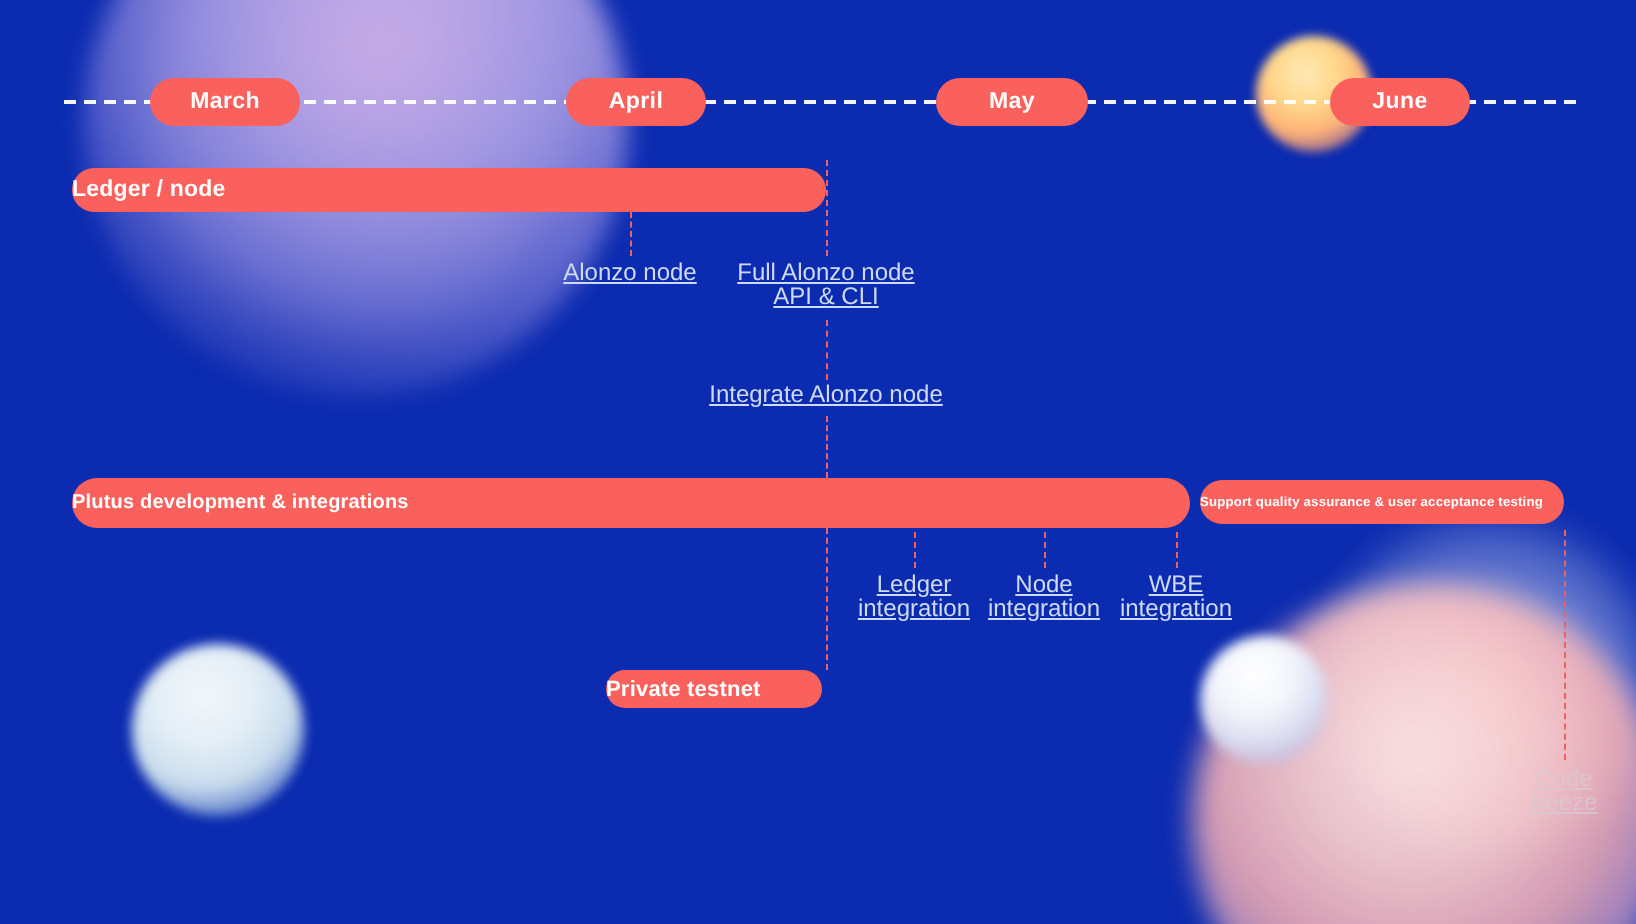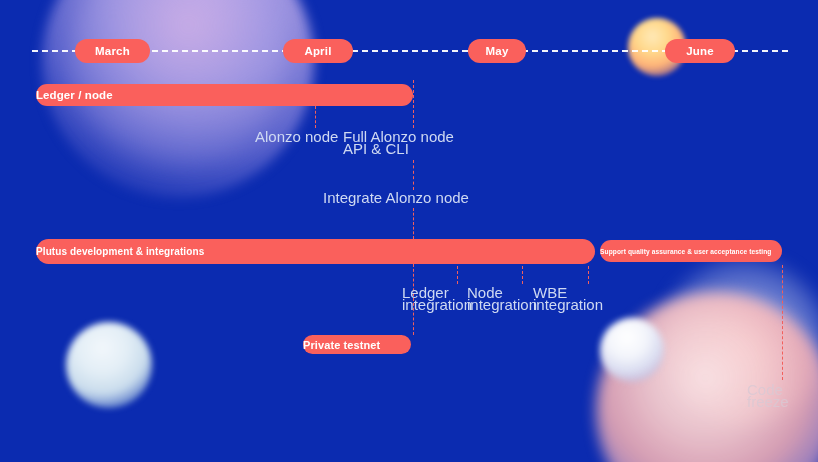--- a/index.html
+++ b/index.html
@@ -169,24 +169,25 @@
   .vline {
     position: absolute;
     width: 0;
     border-left: 1.6px dashed #f25f5c;
   }
 
   
   .milestone {
     position: absolute;
     color: #cfd9f2;
-    font-size: 15px;
+    font-size: 12px;
     line-height: 11.5px;
-    text-align: left;
+    text-align: center;
     white-space: pre-line;
+    text-decoration: underline;
   }
   .milestone-muted {
     color: #d9c9d4;
     opacity: 0.78;
   }
   .milestone-center {
     transform: translateX(-50%);
   }
 </style>
 </head>
@@ -203,21 +204,21 @@
   <div class="sphere sphere-bottomright-small"></div>
 
   <div class="timeline-axis"></div>
 
   <div class="month-pill" style="left:75px;width:75px;">
     <span>March</span>
   </div>
   <div class="month-pill" style="left:283px;width:70px;">
     <span>April</span>
   </div>
-  <div class="month-pill" style="left:468px;width:58px;">
+  <div class="month-pill" style="left:468px;width:76px;">
     <span>May</span>
   </div>
   <div class="month-pill" style="left:665px;width:70px;">
     <span>June</span>
   </div>
 
   <div class="bar bar-ledger">
     <span>Ledger / node</span>
   </div>
 

